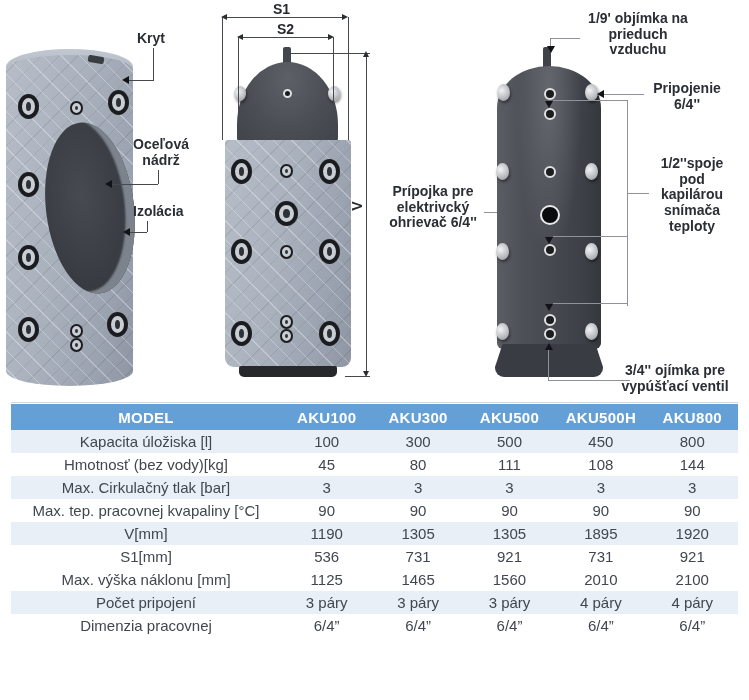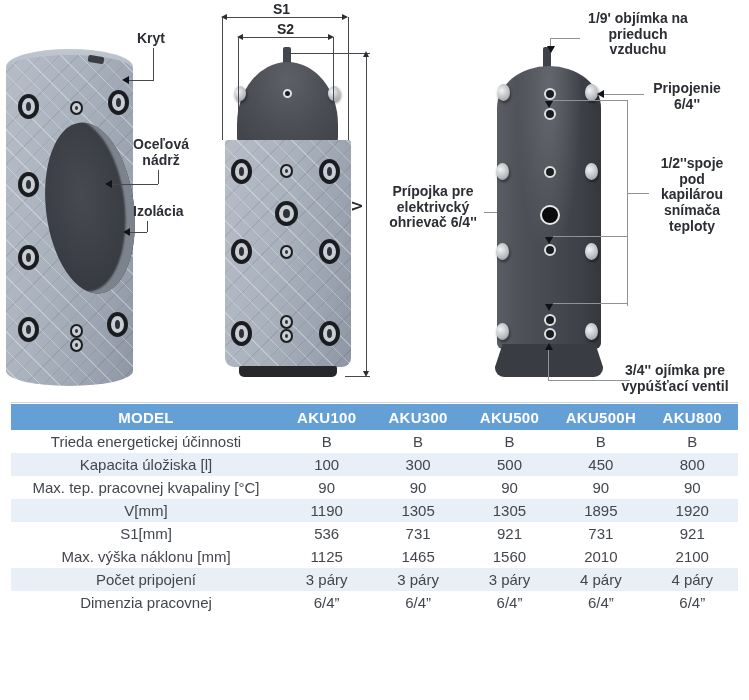--- a/index.html
+++ b/index.html
@@ -230,37 +230,45 @@
           <tr id="spec-head">
             <th>MODEL</th>
             <th>AKU100</th>
             <th>AKU300</th>
             <th>AKU500</th>
             <th>AKU500H</th>
             <th>AKU800</th>
           </tr>
         </thead>
       <tbody id="spec-body">
-          <tr>
-            <td>Trieda energetickej účinnosti</td>
-            <td>B</td>
-            <td>B</td>
-            <td>B</td>
-            <td>B</td>
-            <td>B</td>
-          </tr>
           <tr class="alt">
             <td>Kapacita úložiska [l]</td>
             <td>100</td>
             <td>300</td>
             <td>500</td>
             <td>450</td>
             <td>800</td>
           </tr>
           <tr>
+            <td>Hmotnosť (bez vody)[kg]</td>
+            <td>45</td>
+            <td>80</td>
+            <td>111</td>
+            <td>108</td>
+            <td>144</td>
+          </tr>
+          <tr class="alt">
+            <td>Max. Cirkulačný tlak [bar]</td>
+            <td>3</td>
+            <td>3</td>
+            <td>3</td>
+            <td>3</td>
+            <td>3</td>
+          </tr>
+          <tr>
             <td>Max. tep. pracovnej kvapaliny [°C]</td>
             <td>90</td>
             <td>90</td>
             <td>90</td>
             <td>90</td>
             <td>90</td>
           </tr>
           <tr class="alt">
             <td>V[mm]</td>
             <td>1190</td>

